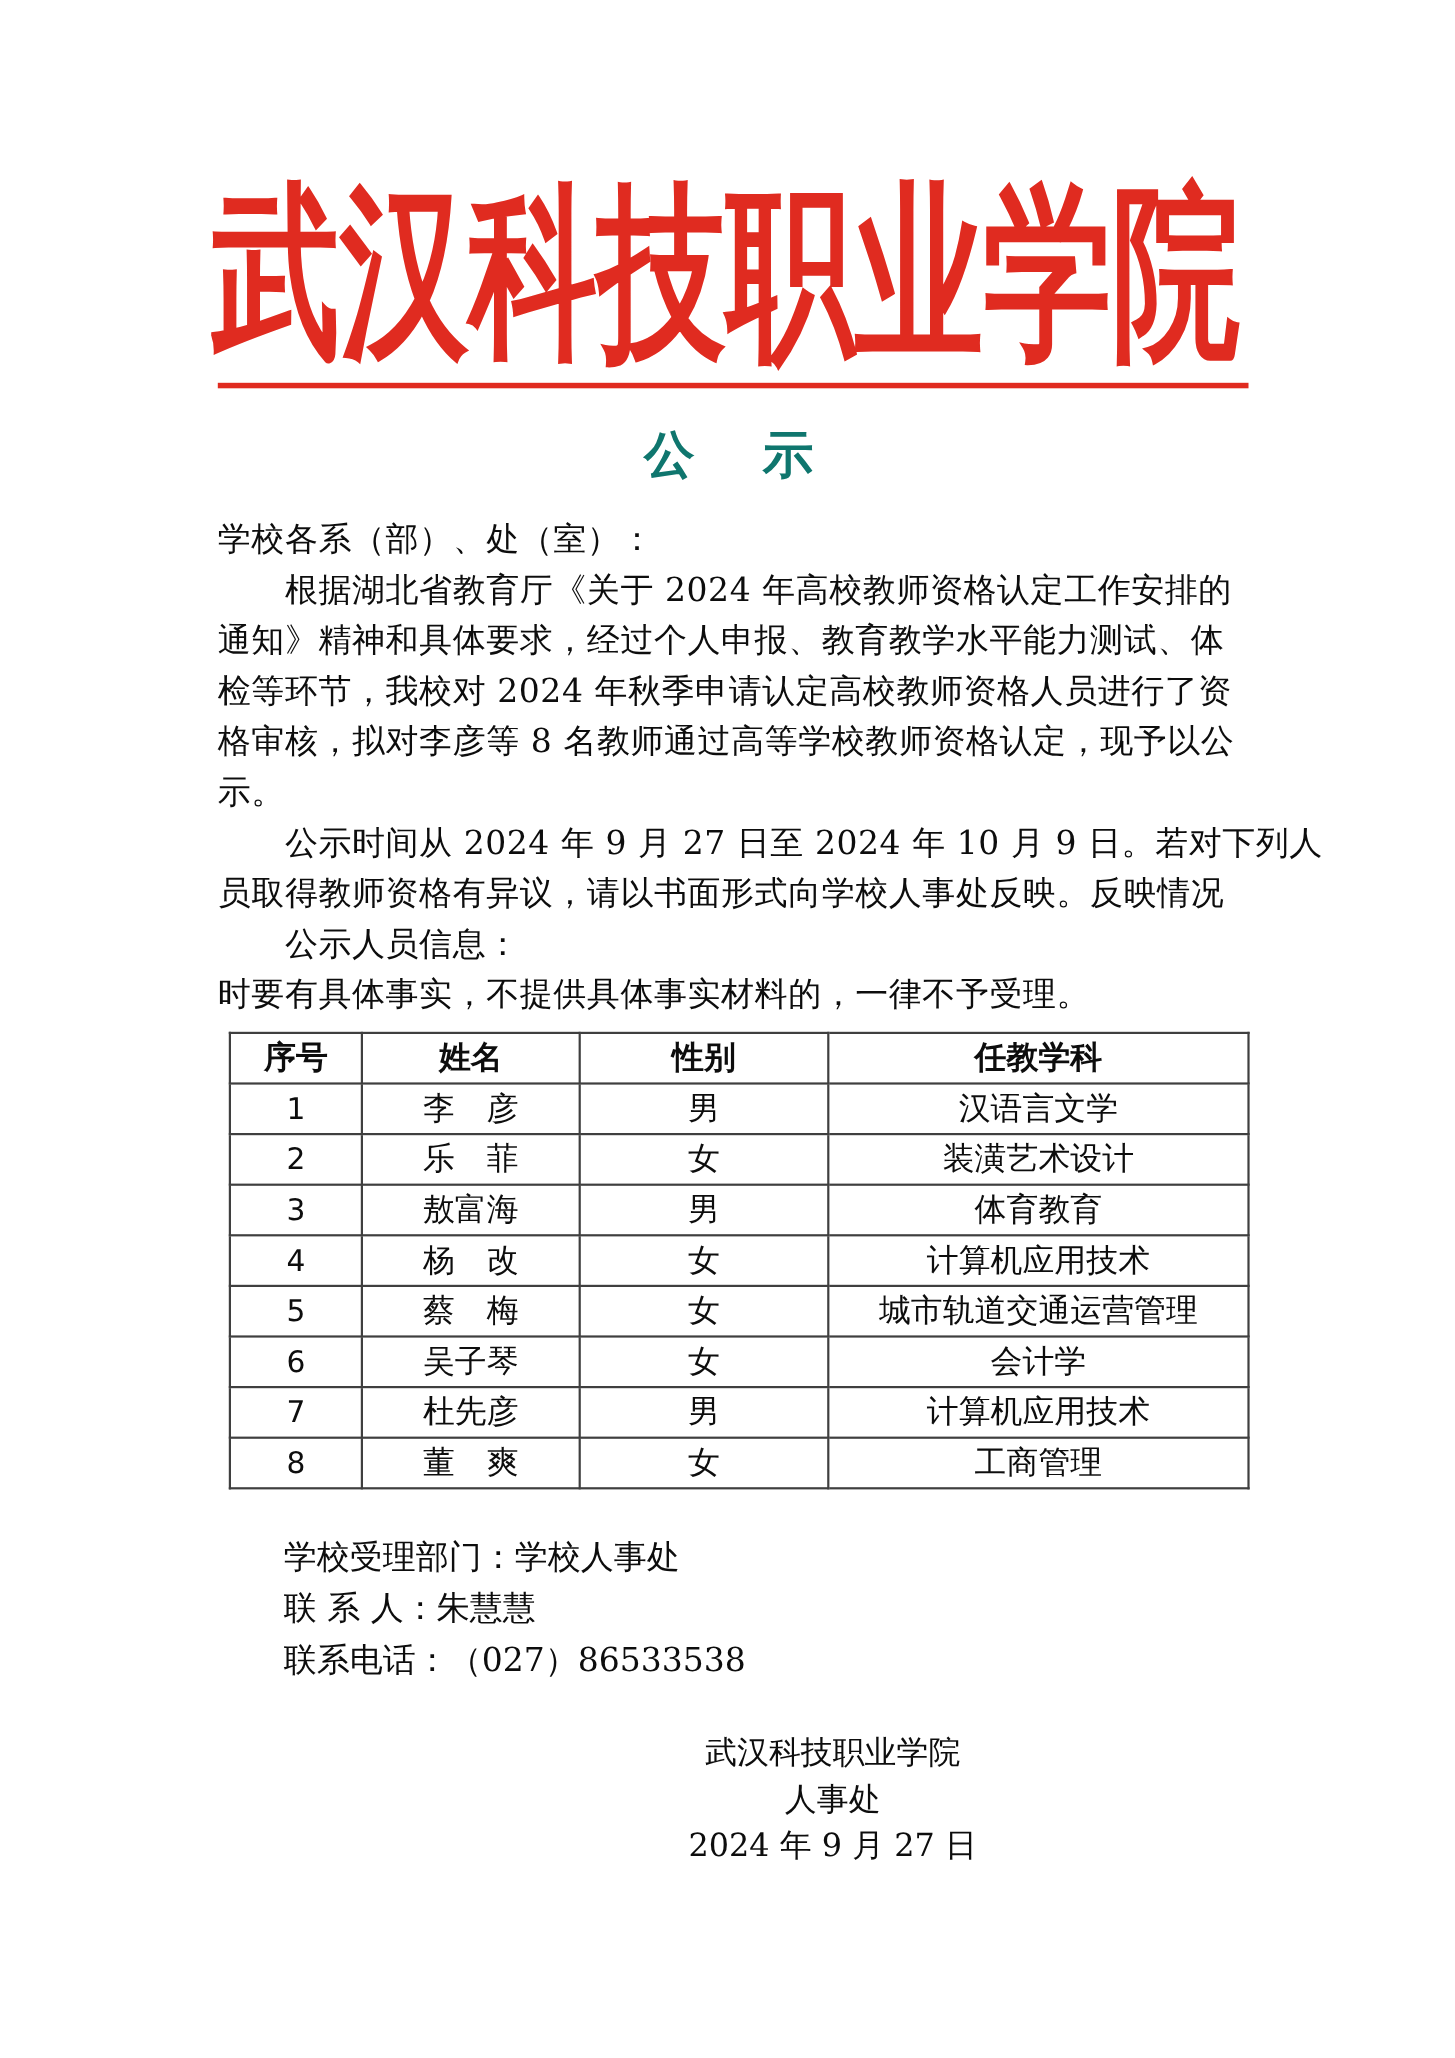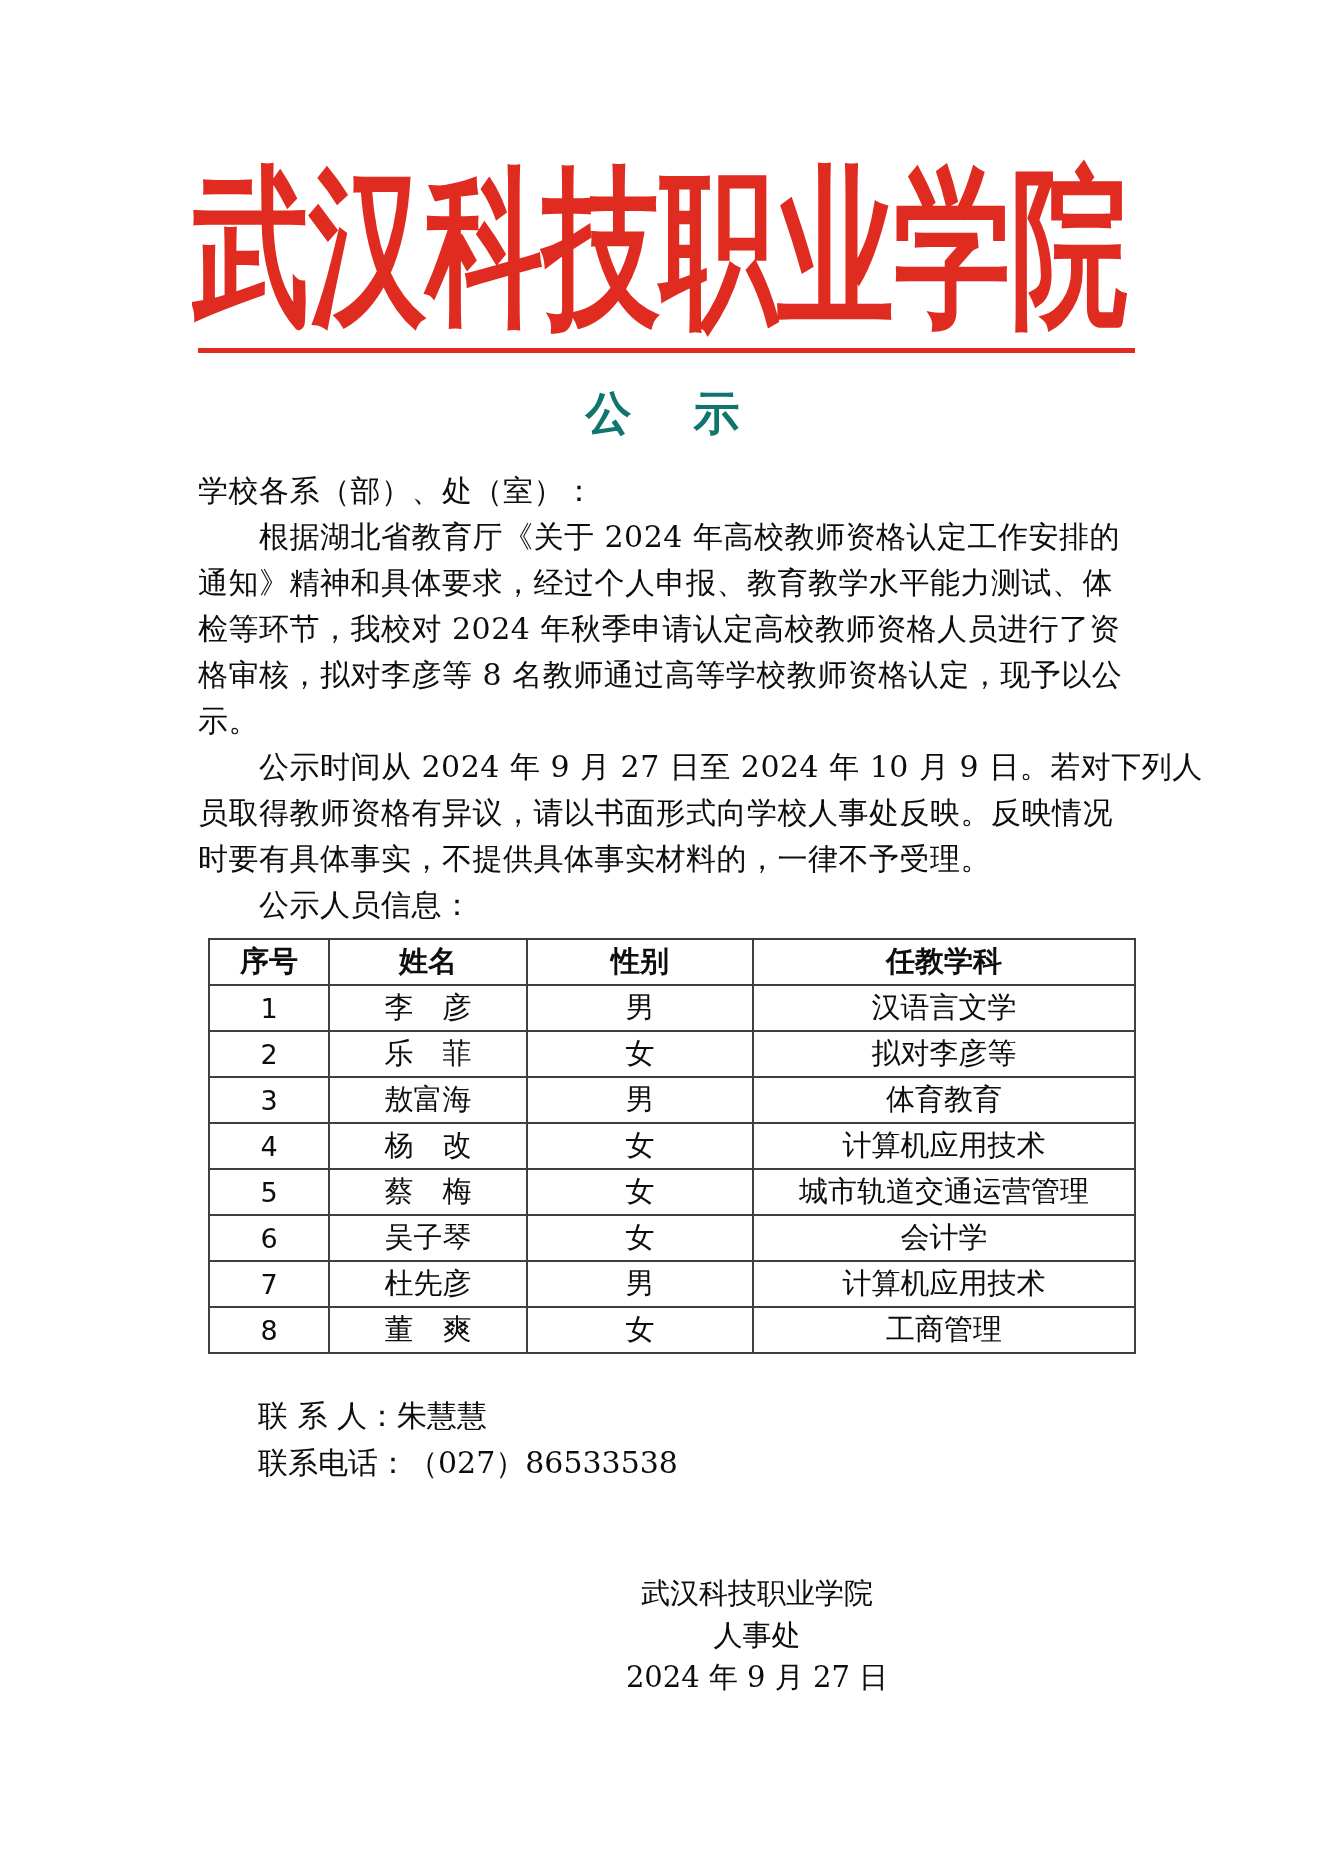--- a/index.html
+++ b/index.html
@@ -64,22 +64,22 @@
 
   <div class="body-text">
       <div class="body-line">学校各系（部）、处（室）：</div>
       <div class="body-line">　　根据湖北省教育厅《关于 2024 年高校教师资格认定工作安排的</div>
       <div class="body-line">通知》精神和具体要求，经过个人申报、教育教学水平能力测试、体</div>
       <div class="body-line">检等环节，我校对 2024 年秋季申请认定高校教师资格人员进行了资</div>
       <div class="body-line">格审核，拟对李彦等 8 名教师通过高等学校教师资格认定，现予以公</div>
       <div class="body-line">示。</div>
       <div class="body-line">　　公示时间从 2024 年 9 月 27 日至 2024 年 10 月 9 日。若对下列人</div>
       <div class="body-line">员取得教师资格有异议，请以书面形式向学校人事处反映。反映情况</div>
+      <div class="body-line">　　公示人员信息：</div>
       <div class="body-line">时要有具体事实，不提供具体事实材料的，一律不予受理。</div>
-      <div class="body-line">　　公示人员信息：</div>
     </div>
 
   <table class="people-table">
     <colgroup>
       <col style="width:120px">
         <col style="width:198px">
         <col style="width:226px">
         <col style="width:382px">
     </colgroup>
     <thead>
@@ -94,21 +94,21 @@
         <tr>
         <td class="num-cell">1</td>
         <td>李　彦</td>
         <td>男</td>
         <td>汉语言文学</td>
       </tr>
         <tr>
         <td class="num-cell">2</td>
         <td>乐　菲</td>
         <td>女</td>
-        <td>拟对李彦等</td>
+        <td>装潢艺术设计</td>
       </tr>
         <tr>
         <td class="num-cell">3</td>
         <td>敖富海</td>
         <td>男</td>
         <td>体育教育</td>
       </tr>
         <tr>
         <td class="num-cell">4</td>
         <td>杨　改</td>
@@ -136,20 +136,21 @@
         <tr>
         <td class="num-cell">8</td>
         <td>董　爽</td>
         <td>女</td>
         <td>工商管理</td>
       </tr>
       </tbody>
   </table>
 
   <div class="contact">
+      <div class="contact-line">学校受理部门：学校人事处</div>
       <div class="contact-line">联 系 人：朱慧慧</div>
       <div class="contact-line">联系电话：（027）86533538</div>
     </div>
 
   <div class="signature">
     <div class="sig-line">武汉科技职业学院</div>
     <div class="sig-line">人事处</div>
     <div class="sig-line">2024 年 9 月 27 日</div>
   </div>
 

